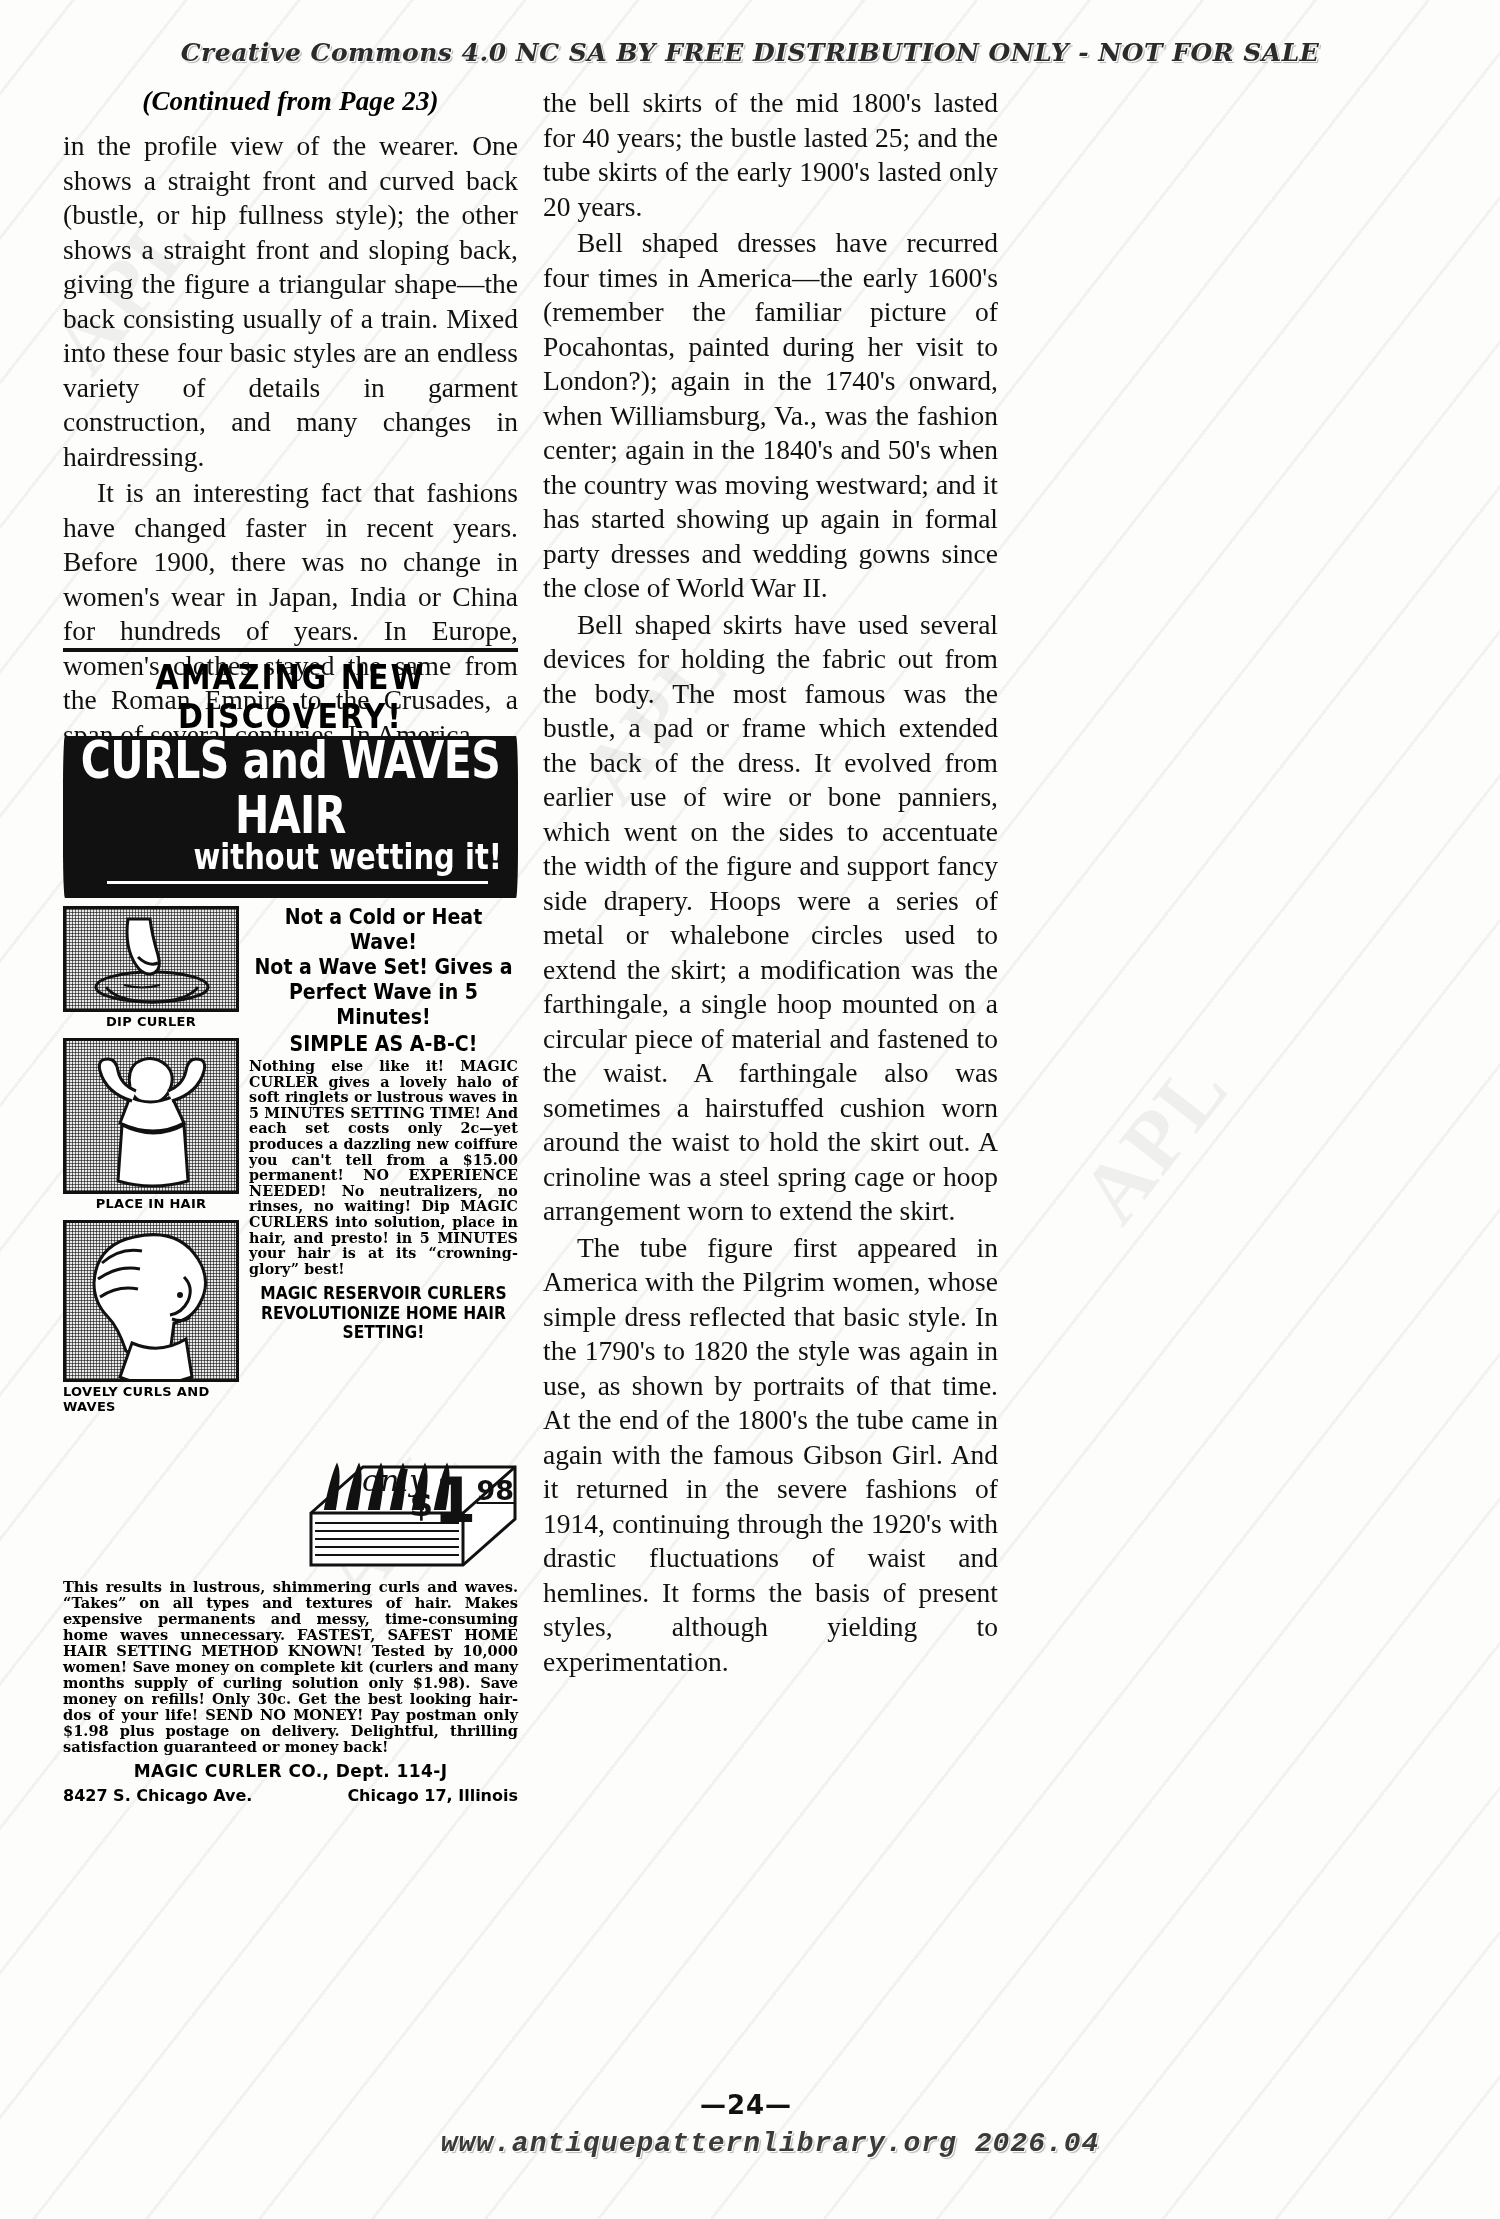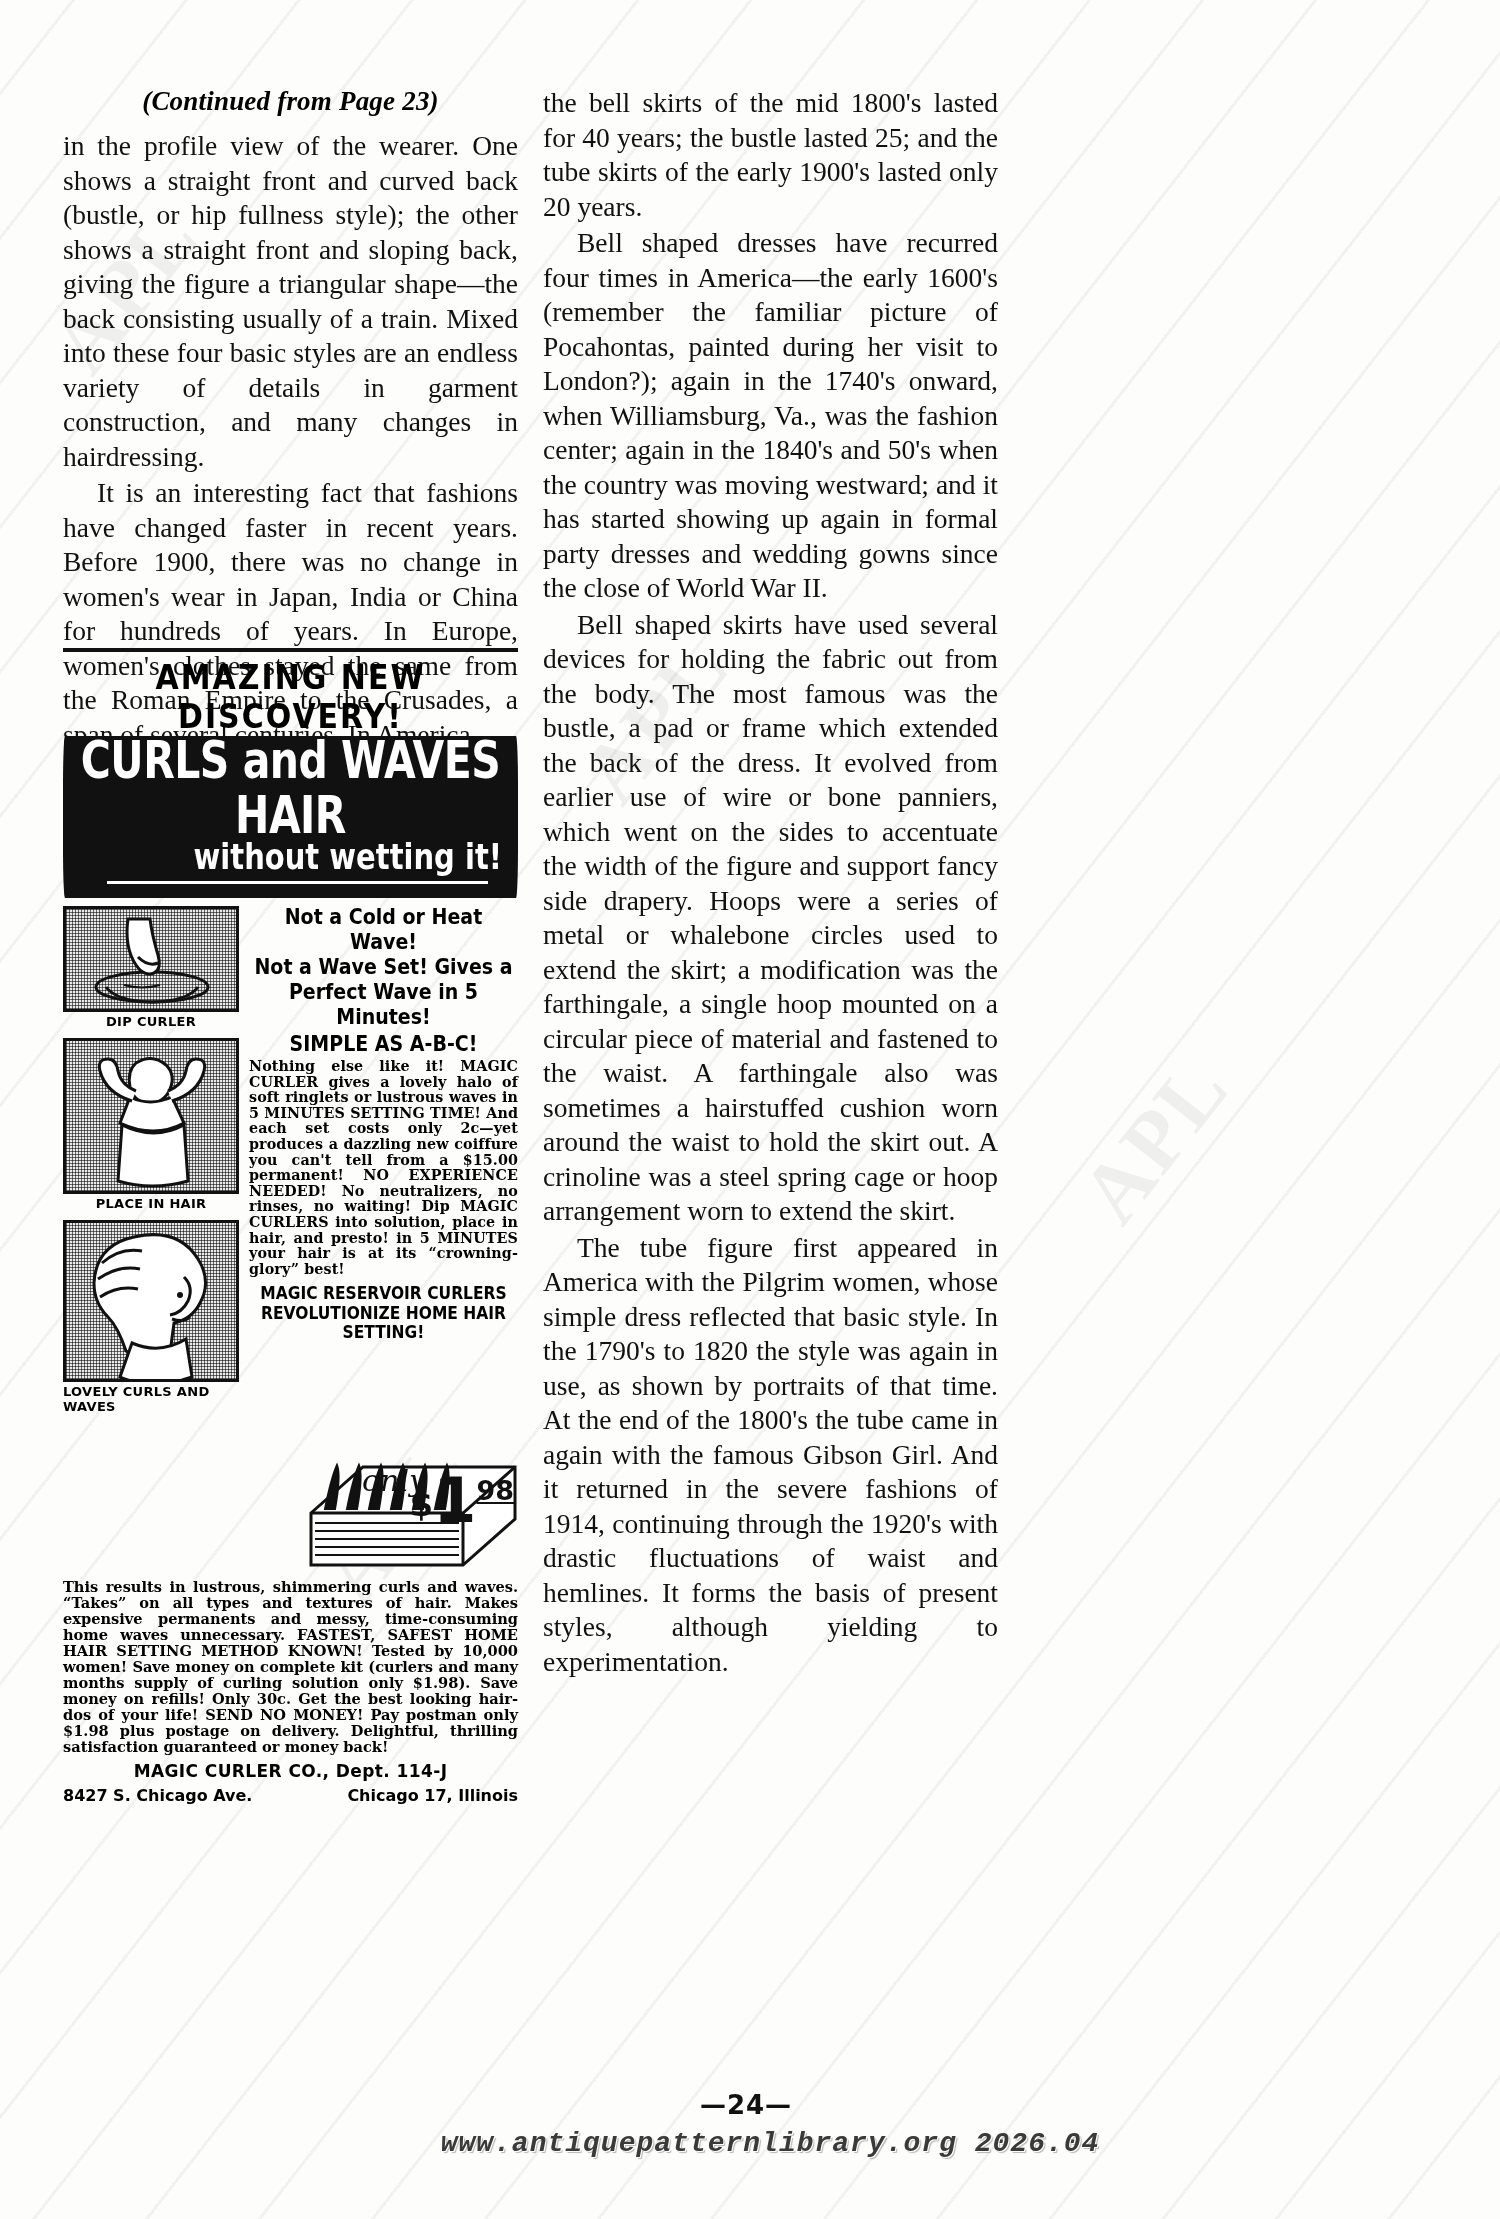--- a/index.html
+++ b/index.html
@@ -187,20 +187,21 @@
 <body>
 
 <div class="scan-lines"></div>
 <div class="wm-text" style="left:30px;top:330px;">APL</div>
 <div class="wm-text" style="left:560px;top:760px;">APL</div>
 <div class="wm-text" style="left:1060px;top:1180px;">APL</div>
 <div class="wm-text" style="left:300px;top:1560px;">APL</div>
 
 <div class="page">
 
+  <div class="cc-header">Creative Commons 4.0 NC SA BY FREE DISTRIBUTION ONLY - NOT FOR SALE</div>
 
   <div class="col col-left">
     <div class="contd">(Continued from Page 23)</div>
     <p class="body">in the profile view of the wearer. One shows a straight front and curved back (bustle, or hip fullness style); the other shows a straight front and sloping back, giving the figure a triangular shape—the back consisting usually of a train. Mixed into these four basic styles are an endless variety of details in garment construction, and many changes in hairdressing.</p>
     <p class="body ind">It is an interesting fact that fashions have changed faster in recent years. Before 1900, there was no change in women's wear in Japan, India or China for hundreds of years. In Europe, women's clothes stayed the same from the Roman Empire to the Crusades, a span of several centuries. In America,</p>
   </div>
 
   <div class="ad">
 
     <div class="ad-kicker">AMAZING NEW DISCOVERY!</div>

